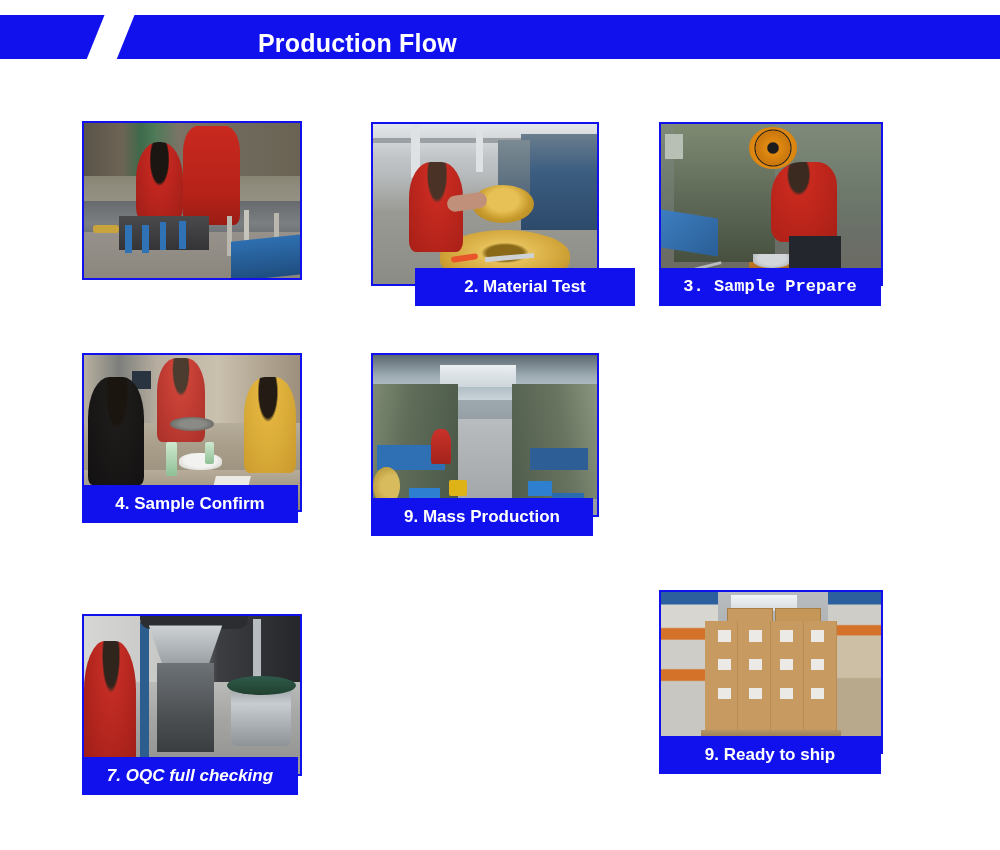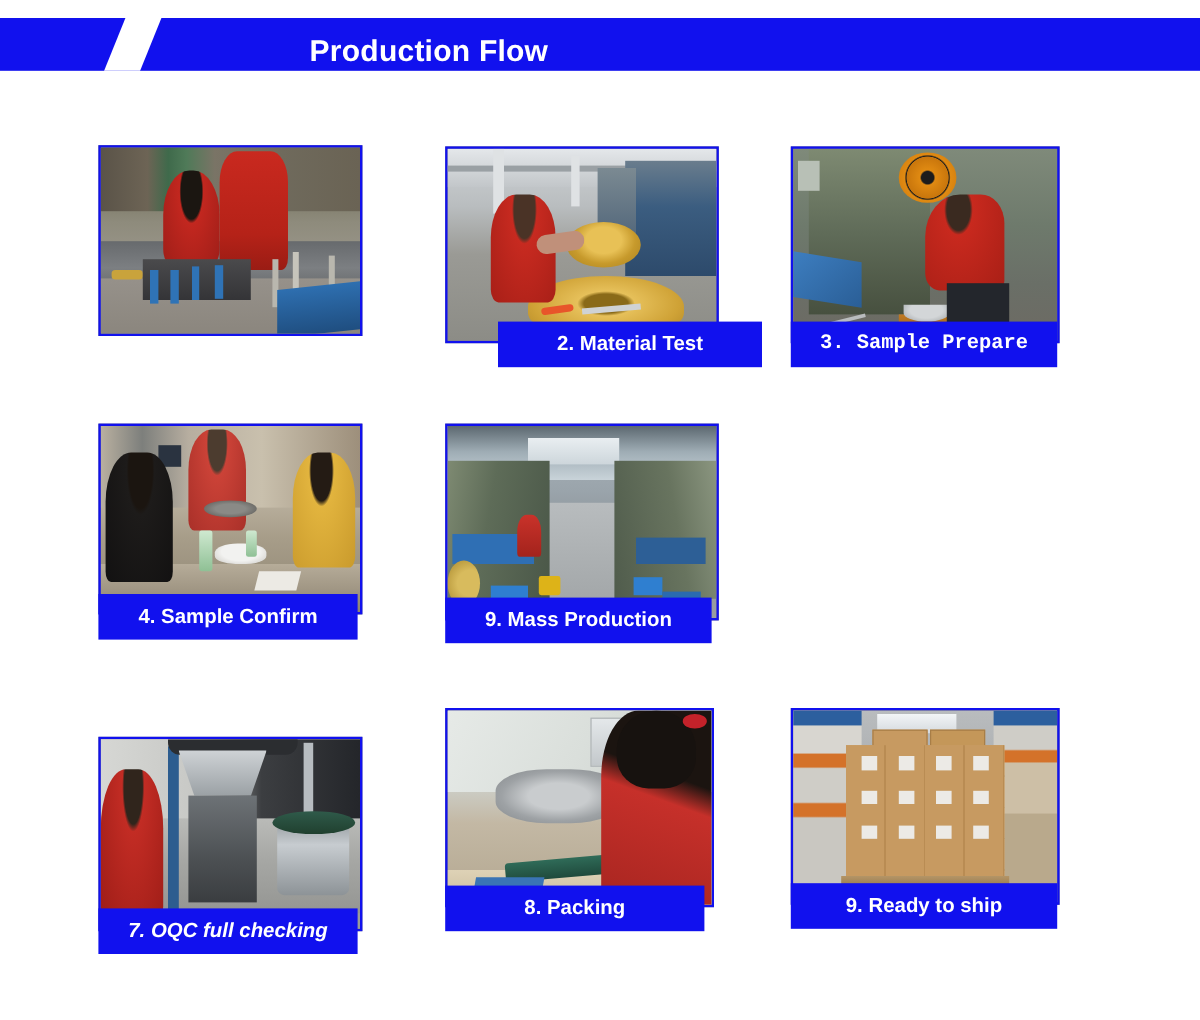--- a/index.html
+++ b/index.html
@@ -77,21 +77,21 @@
   .c1 .card-photo{width:216px;height:155px;}
   .c1 .card-label{left:0px;top:142px;width:216px;}
 
   .c2 .card-photo{width:224px;height:160px;}
   .c2 .card-label{left:0px;top:146px;width:220px;margin-left:44px;}
 
   .c3 .card-photo{width:220px;height:160px;}
   .c3 .card-label{left:0px;top:146px;width:222px;font-family:Liberation Mono, monospace;}
 
   .c4 .card-photo{width:216px;height:155px;}
-  .c4 .card-label{left:0px;top:142px;width:216px;text-align:center;}
+  .c4 .card-label{left:0px;top:132px;width:216px;text-align:center;}
 
   .c5 .card-photo{width:224px;height:160px;}
   .c5 .card-label{left:0px;top:145px;width:222px;}
 
   .c6 .card-photo{width:220px;height:158px;}
   .c6 .card-label{left:0px;top:143px;width:222px;}
 
   .c7 .card-photo{width:216px;height:158px;}
   .c7 .card-label{left:0px;top:143px;width:216px;}
 
@@ -366,36 +366,20 @@
           <div class="l hopper"></div>
           <div class="l body"></div>
         <div class="l sieve"></div>
           <div class="l sievetop"></div>
         <div class="l man"></div>
       </div>
     </div>
     <div class="card-label">7. OQC full checking</div>
   </div>
 
-  <div class="card c8" style="left:371px;top:500px;">
-    <div class="card-photo">
-      <div class="scene s8">
-        <div class="l wall"></div>
-          <div class="l box"></div>
-        <div class="l tbl"></div>
-        <div class="l pile"></div>
-        <div class="l sealer"></div>
-          <div class="l tray"></div>
-        <div class="l woman"></div>
-          <div class="l hair"></div>
-          <div class="l tie"></div>
-      </div>
-    </div>
-    <div class="card-label">8. Packing</div>
-  </div>
 
   <div class="card c9" style="left:659px;top:500px;">
     <div class="card-photo">
       <div class="scene s9">
         <div class="l light"></div>
         <div class="l rackL"></div>
           <div class="l rackR"></div>
         <div class="l floor"></div>
           <div class="l pallet"></div>
         <div class="l top1"></div>

